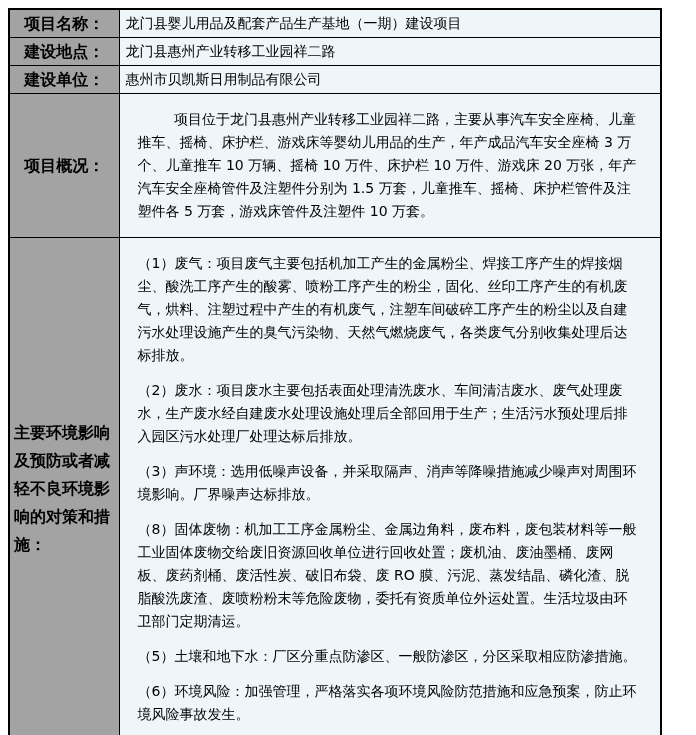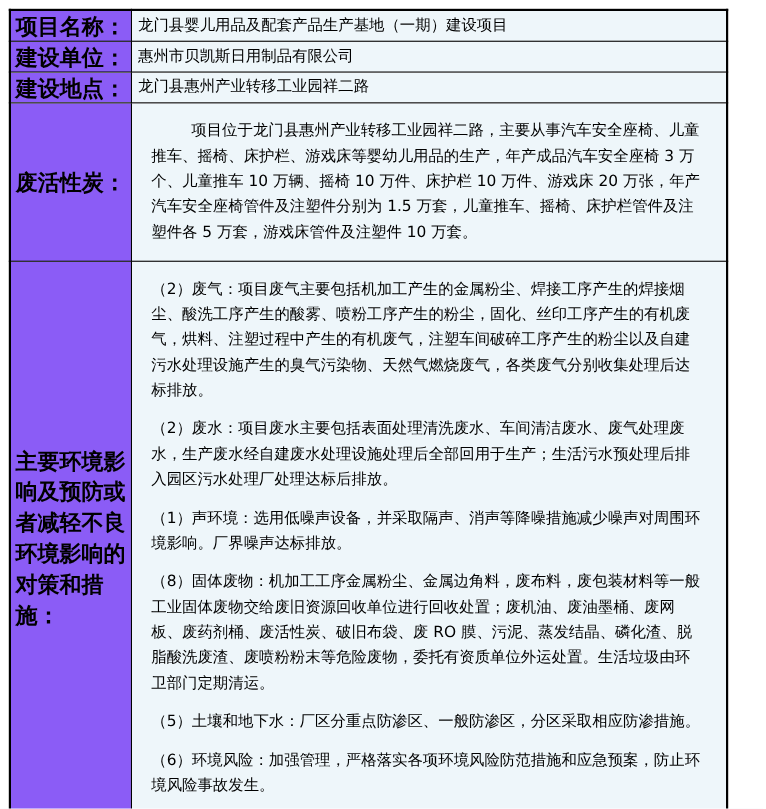--- a/index.html
+++ b/index.html
@@ -20,23 +20,23 @@
     table-layout: fixed;
     width: 654px;
     border: 2px solid #000000;
   }
   table.info td {
     border: 1px solid #000000;
     vertical-align: middle;
     overflow: hidden;
   }
   td.label {
-    background: #8b5cf6;
+    background: #a3a3a3;
     font-weight: bold;
-    font-size: 20px;
+    font-size: 16px;
     text-align: center;
     padding: 2px 3px;
     line-height: 22px;
   }
   td.label.multiline {
     text-align: left;
     padding: 2px 4px;
     line-height: 28px;
     margin-top: 48px;
   }
@@ -65,39 +65,39 @@
     <colgroup>
       <col style="width:110px">
       <col>
     </colgroup>
     <tbody>
       <tr class="r-small">
         <td class="label">项目名称：</td>
         <td class="content">龙门县婴儿用品及配套产品生产基地（一期）建设项目</td>
       </tr>
       <tr class="r-small">
+        <td class="label">建设地点：</td>
+        <td class="content">龙门县惠州产业转移工业园祥二路</td>
+      </tr>
+      <tr class="r-small">
         <td class="label">建设单位：</td>
         <td class="content">惠州市贝凯斯日用制品有限公司</td>
       </tr>
-      <tr class="r-small">
-        <td class="label">建设地点：</td>
-        <td class="content">龙门县惠州产业转移工业园祥二路</td>
-      </tr>
       <tr class="r-mid">
-        <td class="label">废活性炭：</td>
+        <td class="label">项目概况：</td>
         <td class="content">
           <p class="indent">项目位于龙门县惠州产业转移工业园祥二路，主要从事汽车安全座椅、儿童推车、摇椅、床护栏、游戏床等婴幼儿用品的生产，年产成品汽车安全座椅 3 万个、儿童推车 10 万辆、摇椅 10 万件、床护栏 10 万件、游戏床 20 万张，年产汽车安全座椅管件及注塑件分别为 1.5 万套，儿童推车、摇椅、床护栏管件及注塑件各 5 万套，游戏床管件及注塑件 10 万套。</p>
         </td>
       </tr>
       <tr class="r-big">
         <td class="label multiline">主要环境影响及预防或者减轻不良环境影响的对策和措施：</td>
         <td class="content">
-          <p>（2）废气：项目废气主要包括机加工产生的金属粉尘、焊接工序产生的焊接烟尘、酸洗工序产生的酸雾、喷粉工序产生的粉尘，固化、丝印工序产生的有机废气，烘料、注塑过程中产生的有机废气，注塑车间破碎工序产生的粉尘以及自建污水处理设施产生的臭气污染物、天然气燃烧废气，各类废气分别收集处理后达标排放。</p>
+          <p>（1）废气：项目废气主要包括机加工产生的金属粉尘、焊接工序产生的焊接烟尘、酸洗工序产生的酸雾、喷粉工序产生的粉尘，固化、丝印工序产生的有机废气，烘料、注塑过程中产生的有机废气，注塑车间破碎工序产生的粉尘以及自建污水处理设施产生的臭气污染物、天然气燃烧废气，各类废气分别收集处理后达标排放。</p>
           <p>（2）废水：项目废水主要包括表面处理清洗废水、车间清洁废水、废气处理废水，生产废水经自建废水处理设施处理后全部回用于生产；生活污水预处理后排入园区污水处理厂处理达标后排放。</p>
-          <p>（1）声环境：选用低噪声设备，并采取隔声、消声等降噪措施减少噪声对周围环境影响。厂界噪声达标排放。</p>
+          <p>（3）声环境：选用低噪声设备，并采取隔声、消声等降噪措施减少噪声对周围环境影响。厂界噪声达标排放。</p>
           <p>（8）固体废物：机加工工序金属粉尘、金属边角料，废布料，废包装材料等一般工业固体废物交给废旧资源回收单位进行回收处置；废机油、废油墨桶、废网板、废药剂桶、废活性炭、破旧布袋、废 RO 膜、污泥、蒸发结晶、磷化渣、脱脂酸洗废渣、废喷粉粉末等危险废物，委托有资质单位外运处置。生活垃圾由环卫部门定期清运。</p>
           <p>（5）土壤和地下水：厂区分重点防渗区、一般防渗区，分区采取相应防渗措施。</p>
           <p>（6）环境风险：加强管理，严格落实各项环境风险防范措施和应急预案，防止环境风险事故发生。</p>
         </td>
       </tr>
       <tr class="r-small">
         <td class="label">公众参与</td>
         <td class="content">
           <p class="indent">按照公参管理办法，本项目不需要开展公众参与工作。</p>
         </td>

